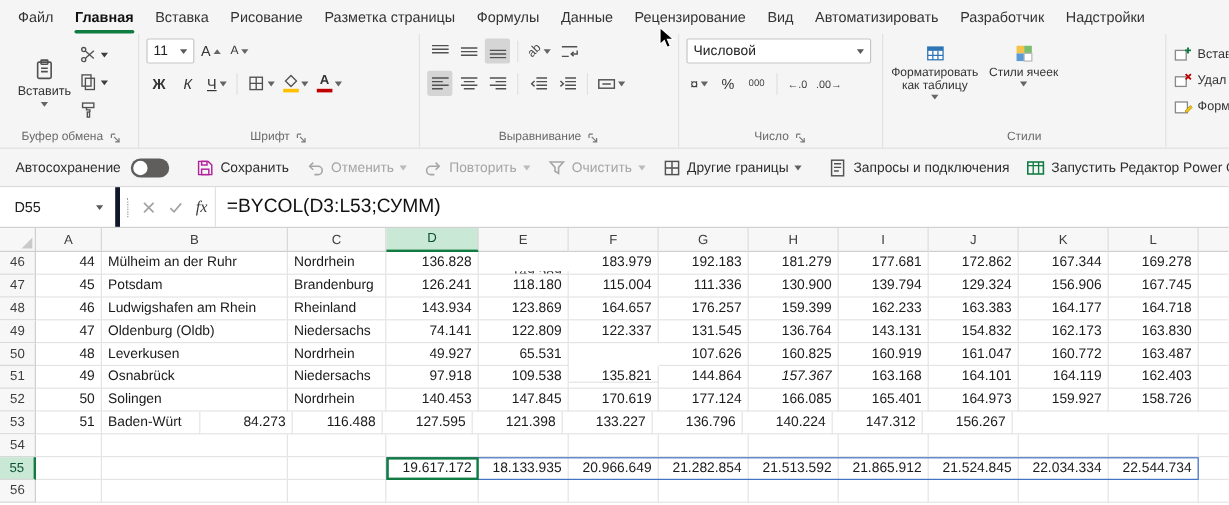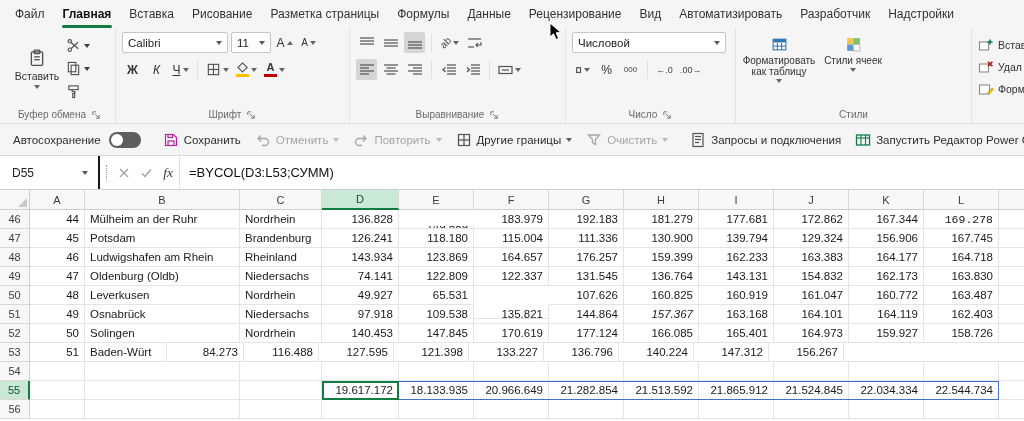--- a/index.html
+++ b/index.html
@@ -46,26 +46,26 @@
   
   .cmdbar{height:32px;background:#f5f5f5;border-bottom:1px solid #d9d9d9;display:flex;align-items:center;padding:0 6px;font-size:11.5px;color:#2e2e2e}
   .citem{display:flex;align-items:center;gap:5px;height:24px;padding:0 7px;border-radius:3px;white-space:nowrap}
   .citem.dis{color:#a7a5a3}
   .cdiv{width:1px;height:18px;background:#d9d9d9;margin:0 4px}
   .toggle{width:32px;height:16px;border-radius:8px;background:#605e5c;position:relative;margin-left:3px;flex:none}
   .toggle::after{content:"";position:absolute;left:2px;top:2px;width:12px;height:12px;border-radius:50%;background:#fff}
 
   
   .fbar{height:34px;background:#fff;border-bottom:1px solid #d0d0d0;display:flex;align-items:center}
-  .namebox{width:100px;height:100%;display:flex;align-items:center;justify-content:space-between;padding:0 10px 0 12px;border-right:2px solid #0f172a;font-size:12px;color:#222}
+  .namebox{width:100px;height:100%;display:flex;align-items:center;justify-content:space-between;padding:0 10px 0 12px;border-right:4px solid #0f172a;font-size:12px;color:#222}
   .fdots{height:16px;border-left:1px dotted #9a9a9a;margin:0 6px}
   .fbtn{width:22px;height:22px;display:flex;align-items:center;justify-content:center}
   .fx{font-family:"Liberation Serif",serif;font-style:italic;font-size:13.5px;color:#3c3c3c}
   .fdiv{width:1px;height:100%;background:#e1e1e1;margin-right:9px}
-  .formula-text{font-size:13px;color:#111;white-space:nowrap}
+  .formula-text{font-size:16px;color:#111;white-space:nowrap}
 
   
   .grid{position:relative;height:231px;background:#fff;overflow:hidden}
   .ghead-row{display:flex;height:20px}
   .corner{width:30px;height:20px;background:#f7f7f7;border-right:1px solid #cfcfcf;border-bottom:1px solid #cfcfcf;position:relative;flex:none}
   .corner::after{content:"";position:absolute;right:2px;bottom:2px;border-left:9px solid transparent;border-bottom:9px solid #c9c9c9}
   .chd{height:20px;border-right:1px solid #d8d8d8;border-bottom:1px solid #cfcfcf;background:#f7f7f7;display:flex;align-items:center;justify-content:center;font-size:11px;color:#3d3d3d;flex:none}
   .chd.hl{background:#c9e8d6;border-bottom:2px solid #107C41;color:#0b5132}
   .chd.fill{flex:1;border-right:none}
   .grow-row{display:flex;height:19px}
@@ -144,24 +144,20 @@
             <path d="M2 2 h3.5 M2 2 v3.5"></path>
             <path d="M4.5 4.5 L9 9"></path>
             <path d="M9 5.5 V9 H5.5"></path>
           </svg>
       </div>
     </div>
 
     <div class="rgroup" style="width:234px">
       <div class="gbody col">
         <div class="frow">
-          <div class="combo" style="width:106px">
-              <span>Calibri</span>
-              <span class="chev"></span>
-            </div>
           <div class="combo" style="width:40px">
               <span>11</span>
               <span class="chev"></span>
             </div>
           <div class="sbtn">
               <span>А</span>
               <span class="tri-up"></span>
             </div>
           <div class="sbtn">
               <span style="font-size:10px">А</span>
@@ -421,34 +417,34 @@
       <span class="chev"></span>
     </div>
     <div class="citem dis">
       <svg class="sic" width="16" height="16" viewBox="0 0 16 16">
           <path d="M12.5 6.5 H6 a3.5 3.5 0 0 0 0 7 h3"></path>
           <path d="M10 3.5 L13 6.5 L10 9.5"></path>
         </svg>
       <span>Повторить</span>
       <span class="chev"></span>
     </div>
+    <div class="citem dis">
+      <svg class="sic" width="16" height="16" viewBox="0 0 16 16">
+          <path d="M2.5 3 h11 l-4 4.5 v5 l-3 -1.8 v-3.2 z"></path>
+        </svg>
+      <span>Очистить</span>
+      <span class="chev"></span>
+    </div>
     <div class="citem">
       <svg class="si" width="16" height="16" viewBox="0 0 16 16">
           <rect x="2.5" y="2.5" width="11" height="11"></rect>
           <line x1="8" y1="2.5" x2="8" y2="13.5"></line>
           <line x1="2.5" y1="8" x2="13.5" y2="8"></line>
         </svg>
       <span>Другие границы</span>
-      <span class="chev"></span>
-    </div>
-    <div class="citem dis">
-      <svg class="sic" width="16" height="16" viewBox="0 0 16 16">
-          <path d="M2.5 3 h11 l-4 4.5 v5 l-3 -1.8 v-3.2 z"></path>
-        </svg>
-      <span>Очистить</span>
       <span class="chev"></span>
     </div>
     <div class="cdiv"></div>
     <div class="citem">
       <svg class="si" width="16" height="16" viewBox="0 0 16 16">
           <rect x="3" y="1.5" width="10" height="13"></rect>
           <line x1="5" y1="4.5" x2="11" y2="4.5"></line>
           <line x1="5" y1="7.5" x2="11" y2="7.5"></line>
           <line x1="5" y1="10.5" x2="9" y2="10.5"></line>
         </svg>
@@ -513,21 +509,21 @@
         <div class="cell" style="width: 155px;">Mülheim an der Ruhr</div>
         <div class="cell" style="width: 82px;">Nordrhein</div>
         <div class="cell num" style="width: 77px;">136.828</div>
         <div class="cell num" style="width: 75px; margin-top: 16px;">149.589</div>
         <div class="cell num" style="width: 75px;">183.979</div>
         <div class="cell num" style="width: 75px;">192.183</div>
         <div class="cell num" style="width: 75px;">181.279</div>
         <div class="cell num" style="width: 75px;">177.681</div>
         <div class="cell num" style="width: 75px;">172.862</div>
         <div class="cell num" style="width: 75px;">167.344</div>
-        <div class="cell num" style="width: 75px; font-family: Liberation Mono, monospace;">169.278</div>
+        <div class="cell num" style="width: 75px;">169.278</div>
         <div class="cell fill"></div>
       </div>
       <div class="grow-row">
         <div class="rhd">47</div>
         <div class="cell num" style="width: 55px;">45</div>
         <div class="cell" style="width: 155px;">Potsdam</div>
         <div class="cell" style="width: 82px;">Brandenburg</div>
         <div class="cell num" style="width: 77px;">126.241</div>
         <div class="cell num" style="width: 75px;">118.180</div>
         <div class="cell num" style="width: 75px;">115.004</div>

